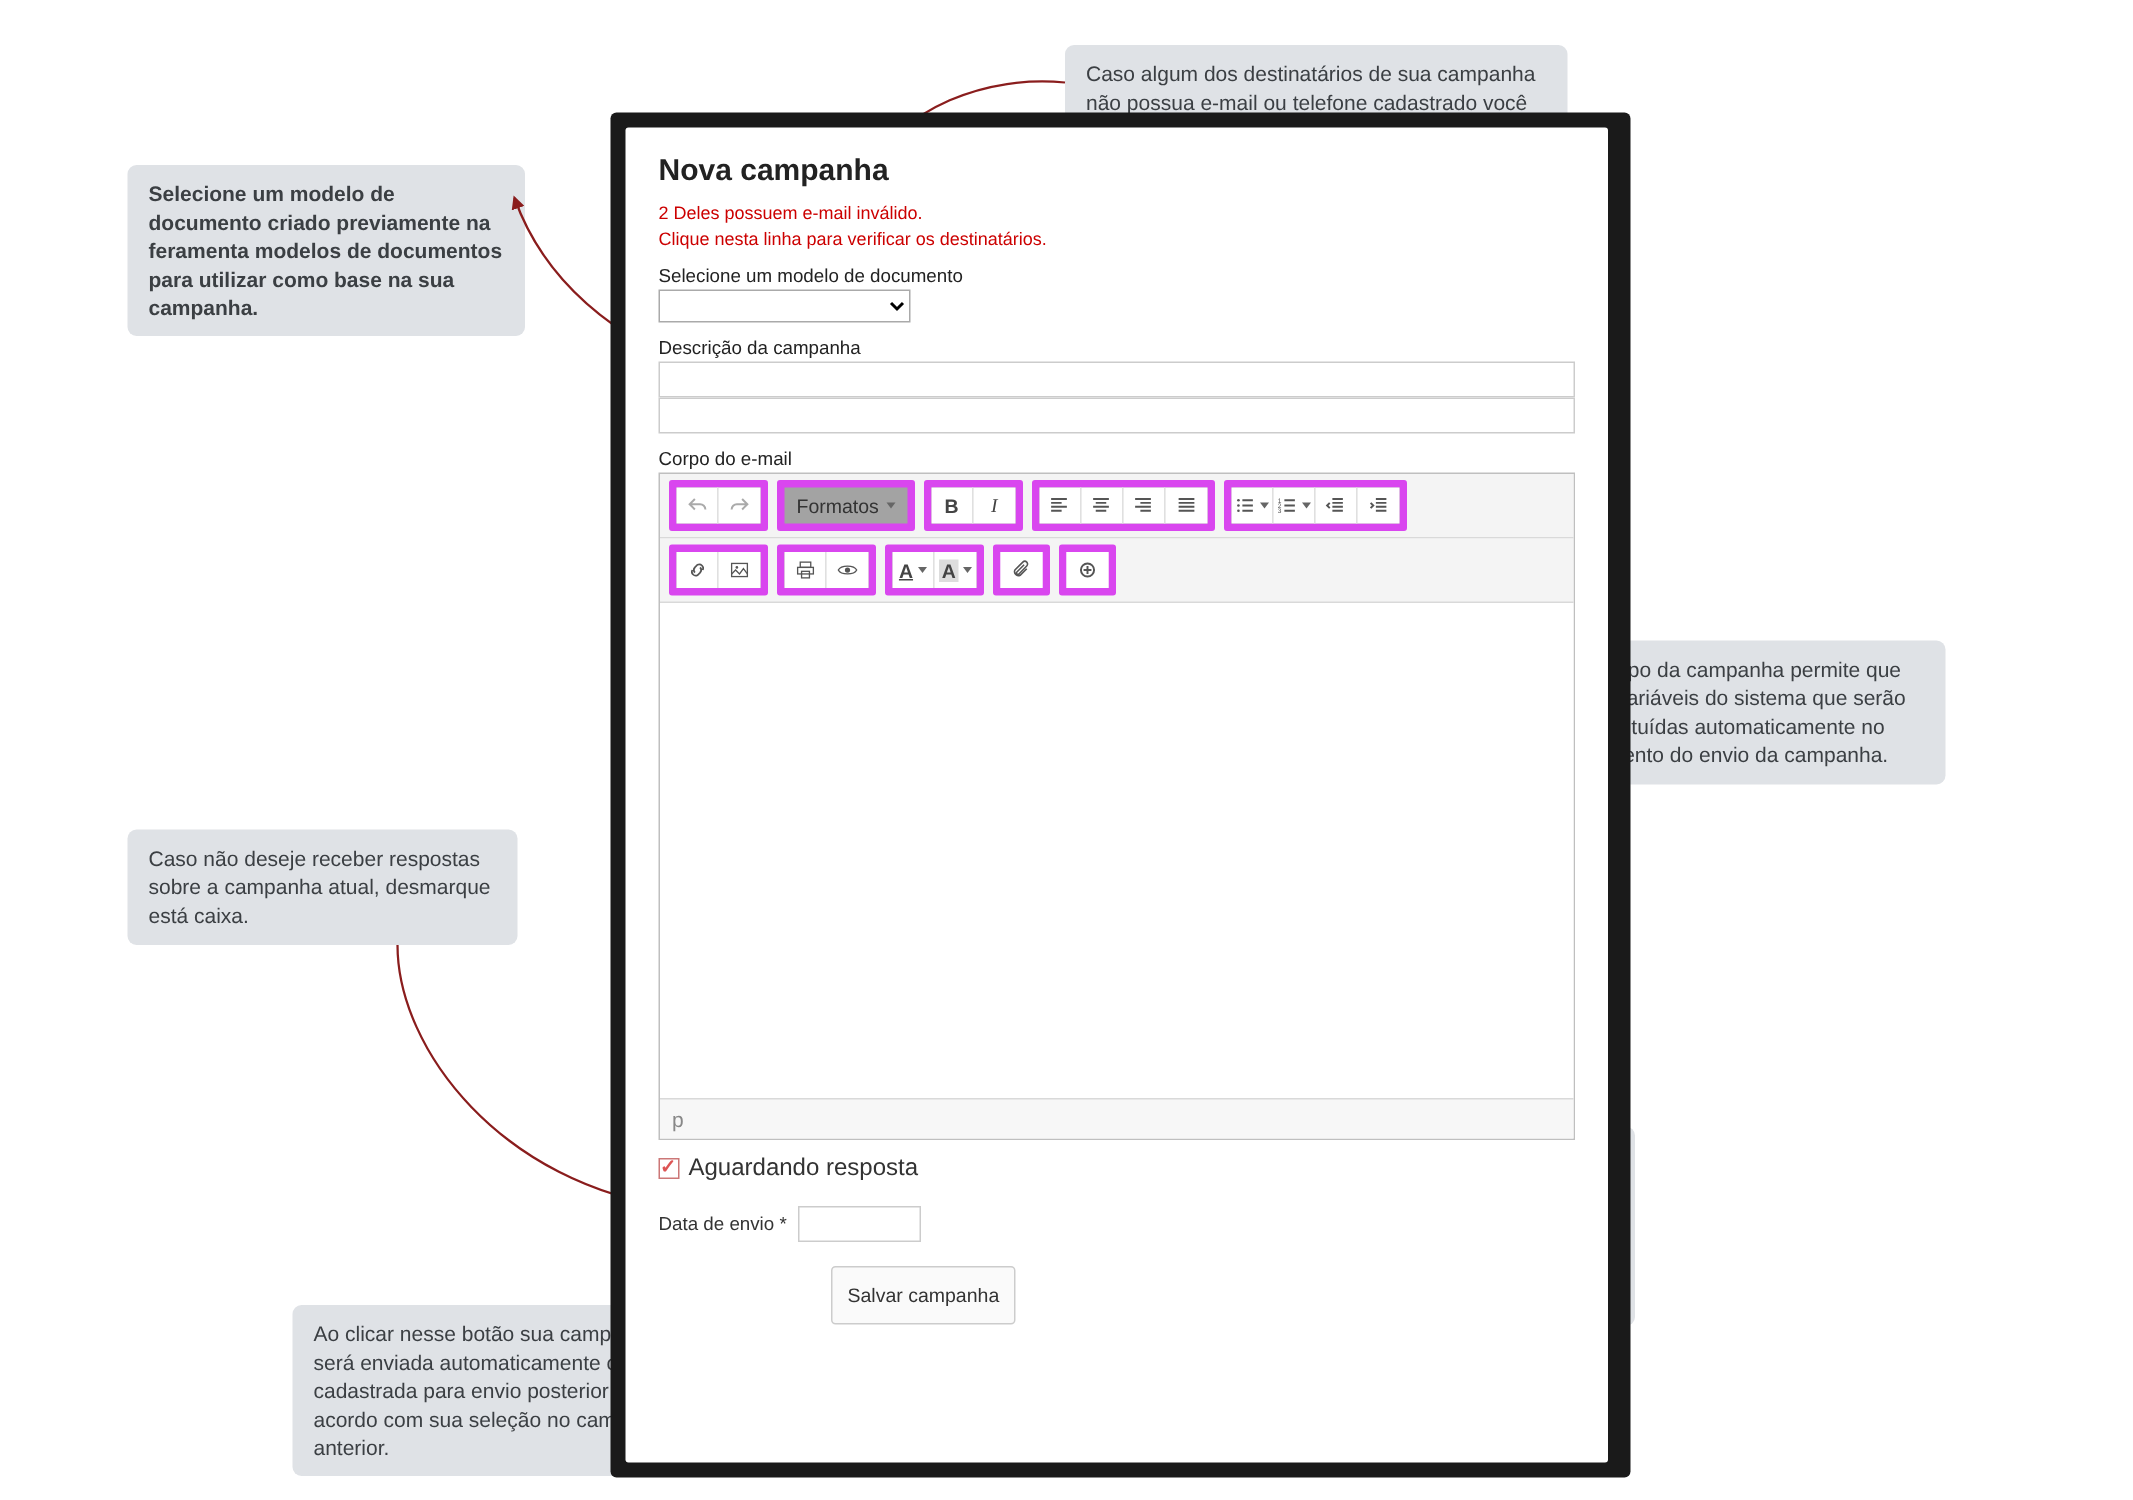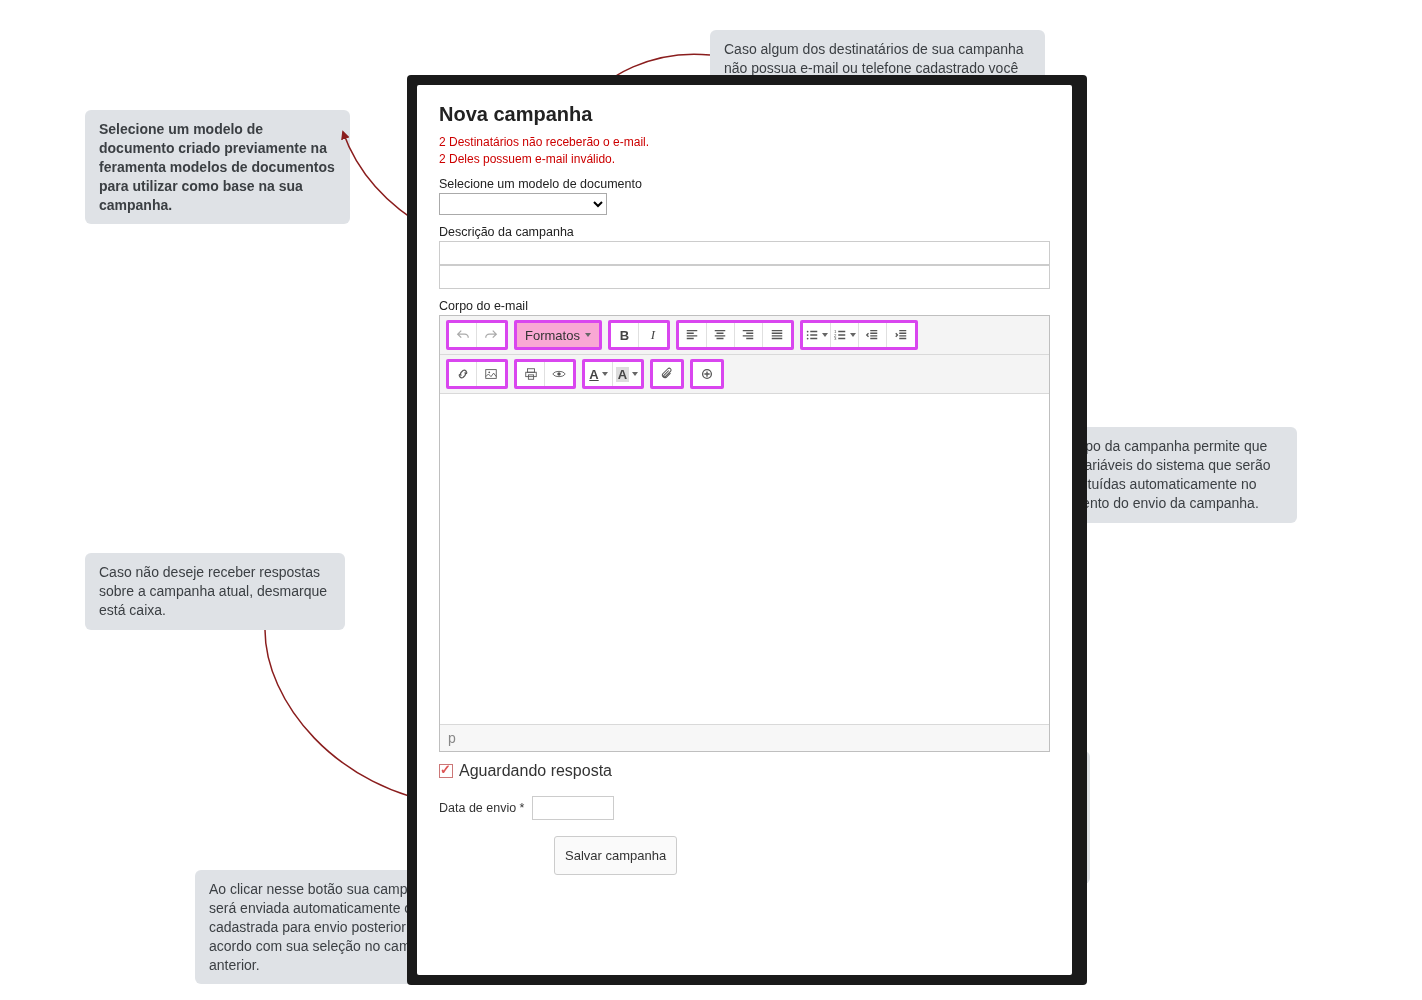--- a/index.html
+++ b/index.html
@@ -11,21 +11,21 @@
 .panel-shadow { position: absolute; inset: -10px -15px -10px -10px; background: #1a1a1a; border-radius: 4px; }
 .panel { position: absolute; inset: 0; background: #fff; border-radius: 2px; padding: 18px 22px 20px; overflow: hidden; }
 .panel h2 { font-size: 20px; font-weight: 700; color: #222; margin-bottom: 8px; }
 .warn { color: #c00; font-size: 12px; line-height: 1.35; margin-bottom: 1px; }
 .field-label { font-size: 12.5px; color: #222; margin-top: 10px; margin-bottom: 2px; }
 select.model { width: 168px; height: 22px; border: 1px solid #aaa; background: #fff; font-size: 12px; }
 input.tf { width: 100%; height: 24px; border: 1px solid #ccc; padding: 0 4px; font-size: 12px; }
 
 .editor { border: 1px solid #bfbfbf; margin-top: 2px; }
 .tb-row { display: flex; flex-wrap: wrap; align-items: center; gap: 6px; padding: 4px 6px; border-bottom: 1px solid #d9d9d9; background: #f4f4f4; }
-.tb-group { display: flex; align-items: center; border: 3px solid #d946ef; border-radius: 2px; background: #f9a8d4; }
+.tb-group { display: flex; align-items: center; border: 5px solid #d946ef; border-radius: 2px; background: #a3a3a3; }
 .tb-btn { display: inline-flex; align-items: center; justify-content: center; min-width: 28px; height: 24px; border: none; border-right: 1px solid #e0e0e0; background: #fff; cursor: pointer; color: #444; font-size: 13px; }
 .tb-btn:last-child { border-right: none; }
 .tb-btn svg { width: 14px; height: 14px; }
 .tb-formats { padding: 0 8px; font-size: 13px; color: #333; display: flex; align-items: center; gap: 5px; height: 24px; }
 .caret { width: 0; height: 0; border-left: 3px solid transparent; border-right: 3px solid transparent; border-top: 4px solid #666; display: inline-block; }
 .editor-body { height: 330px; background: #fff; }
 .editor-status { border-top: 1px solid #d9d9d9; padding: 5px 8px; color: #888; font-size: 14px; background: #f7f7f7; }
 
 .chk-row { display: flex; align-items: center; gap: 6px; margin-top: 10px; }
 .chk { width: 14px; height: 14px; border: 1px solid #c77; background: #fff; position: relative; display: inline-block; }
@@ -79,22 +79,22 @@
   </svg>
 <svg class="arrow" style="left:460px; top:870px; width:160px; height:85px;">
     <path d="M10,75 C80,75 135,45 148,8" stroke="#8a1d1d" stroke-width="1.5" fill="none" marker-end="url(#ah)"></path>
   </svg>
 
 
 <div class="panel-wrap">
   <div class="panel-shadow"></div>
   <div class="panel">
     <h2>Nova campanha</h2>
-    <div class="warn">2 Destinatários não receberão o e-mail.</div>
     <div class="warn">2 Deles possuem e-mail inválido.</div>
+    <div class="warn" style="cursor:pointer;">Clique nesta linha para verificar os destinatários.</div>
 
     <div class="field-label">Selecione um modelo de documento</div>
     <select class="model"></select>
 
     <div class="field-label">Descrição da campanha</div>
     <input class="tf" type="text" style="">
 
     <input class="tf" type="text" style="">
 
     <div class="field-label">Corpo do e-mail</div>

